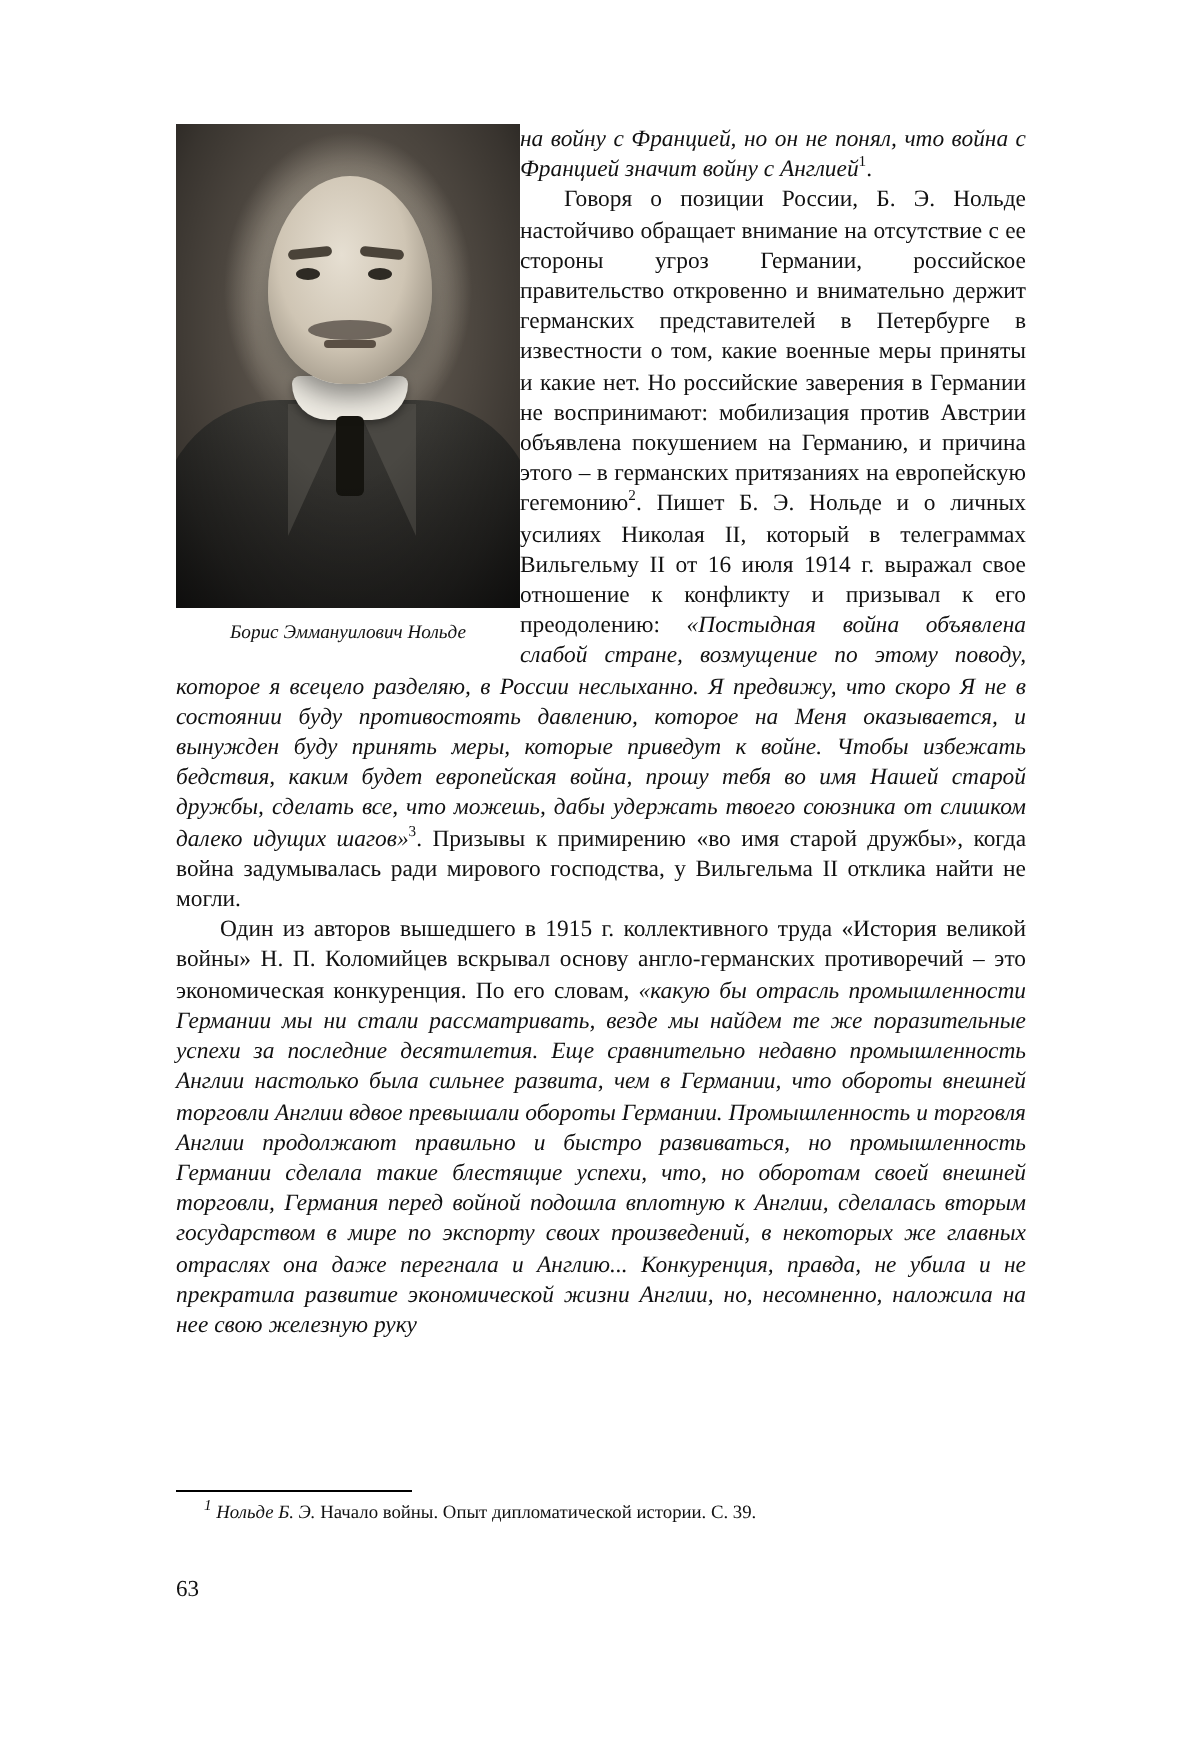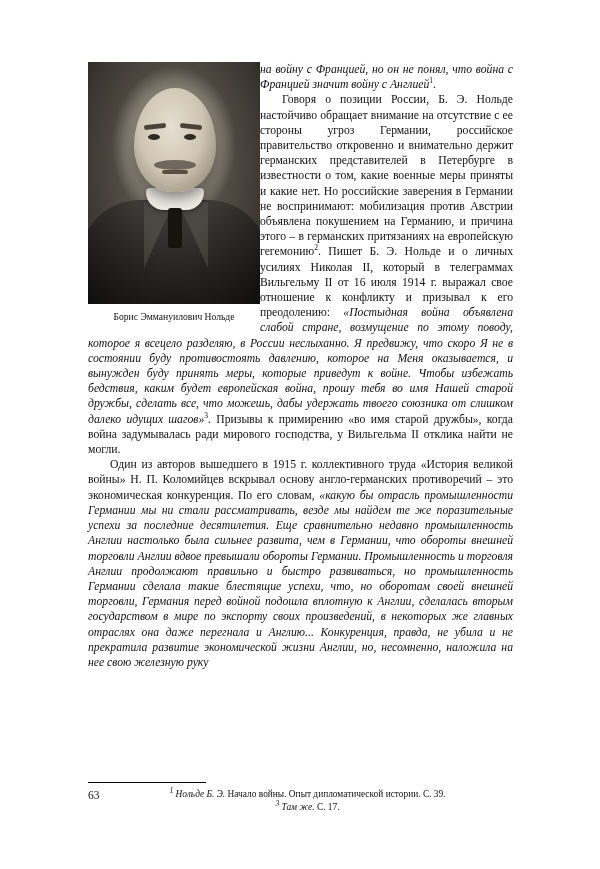--- a/index.html
+++ b/index.html
@@ -26,20 +26,21 @@
     position: absolute;
     left: 88px;
     top: 62px;
     width: 425px;
   }
   
   .figure {
     float: left;
     width: 160px;
     margin: 0 12px 6px 0;
+    font-style: italic;
   }
   .portrait {
     width: 172px;
     height: 242px;
     position: relative;
     overflow: hidden;
     background: #6e6e6e;
     background-image:
       radial-gradient(ellipse 62px 78px at 50% 34%, #d8d2c6 0%, #bdb5a6 46%, #8c8478 72%, #575048 100%),
       linear-gradient(180deg, #8a8a88 0%, #6d6d6b 40%, #3a3a38 100%);
@@ -149,23 +150,22 @@
   p.cont { text-indent: 0; padding-left: 36px; }
   .it { font-style: italic; }
   sup {
     font-size: 7.6px;
     vertical-align: super;
     line-height: 0;
   }
   .footnotes {
     position: absolute;
     left: 88px;
-    top: 782px;
+    top: 745px;
     width: 425px;
-    text-align: center;
   }
   .fn-rule {
     width: 118px;
     height: 1px;
     background: #000;
     margin-bottom: 5px;
   }
   .fn {
     margin: 0 0 1px 0;
     font-size: 9.4px;
@@ -221,21 +221,17 @@
     </p>
 
   </div>
 
   <div class="footnotes">
     <div class="fn-rule"></div>
     <p class="fn">
       <sup>1</sup>
       <span>Нольде Б. Э. </span><span class="reg">Начало войны. Опыт дипломатической истории. С. 39.</span>
     </p>
-    <p class="fn">
-      <sup>3</sup>
-      <span>Там же. </span><span class="reg">С. 17.</span>
-    </p>
   </div>
 
   <div class="folio">63</div>
 
 </div>
 
 </body></html>

